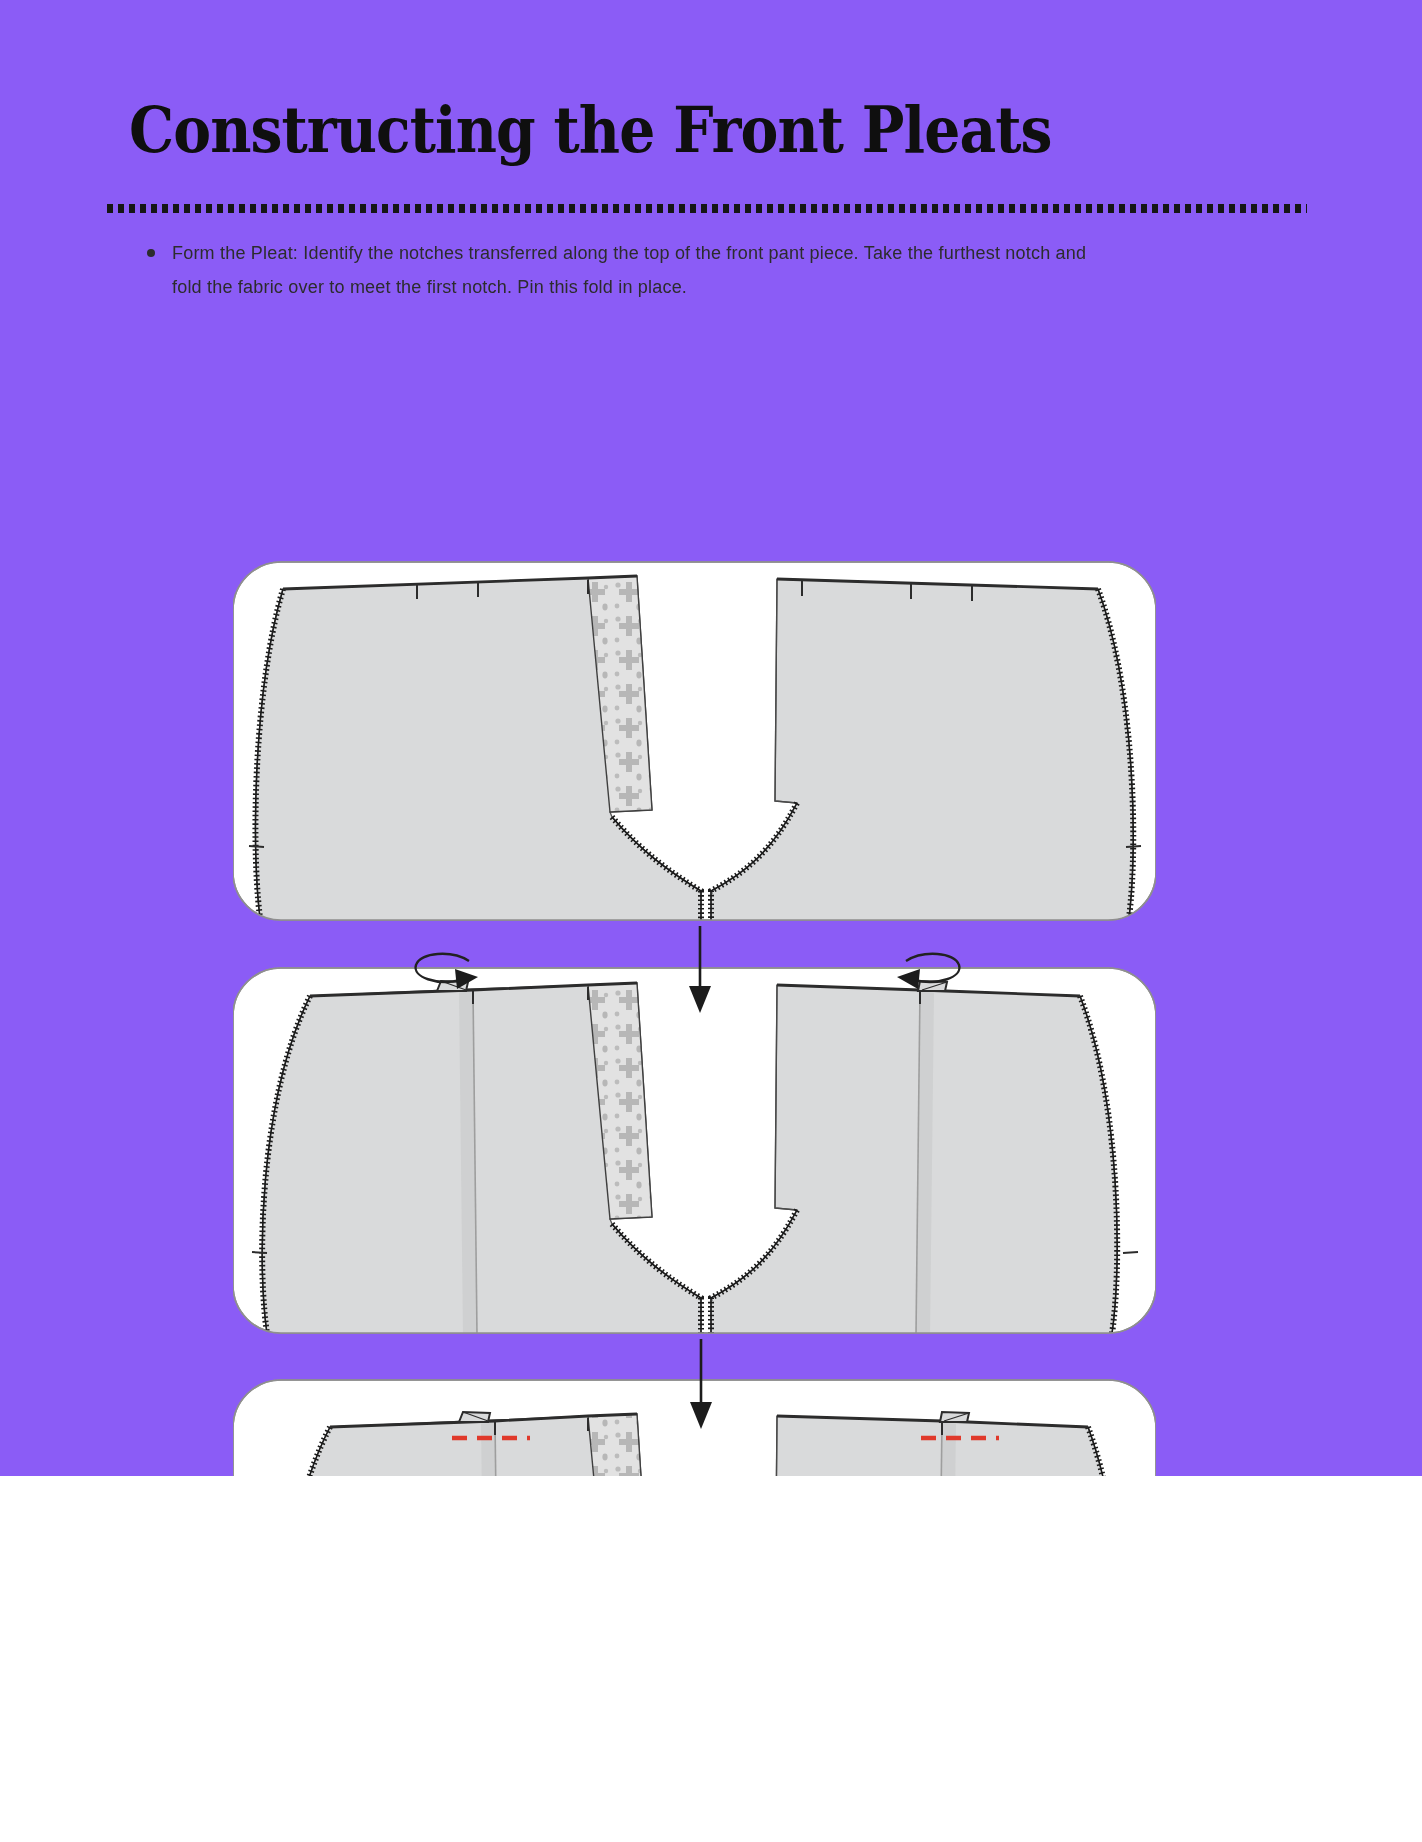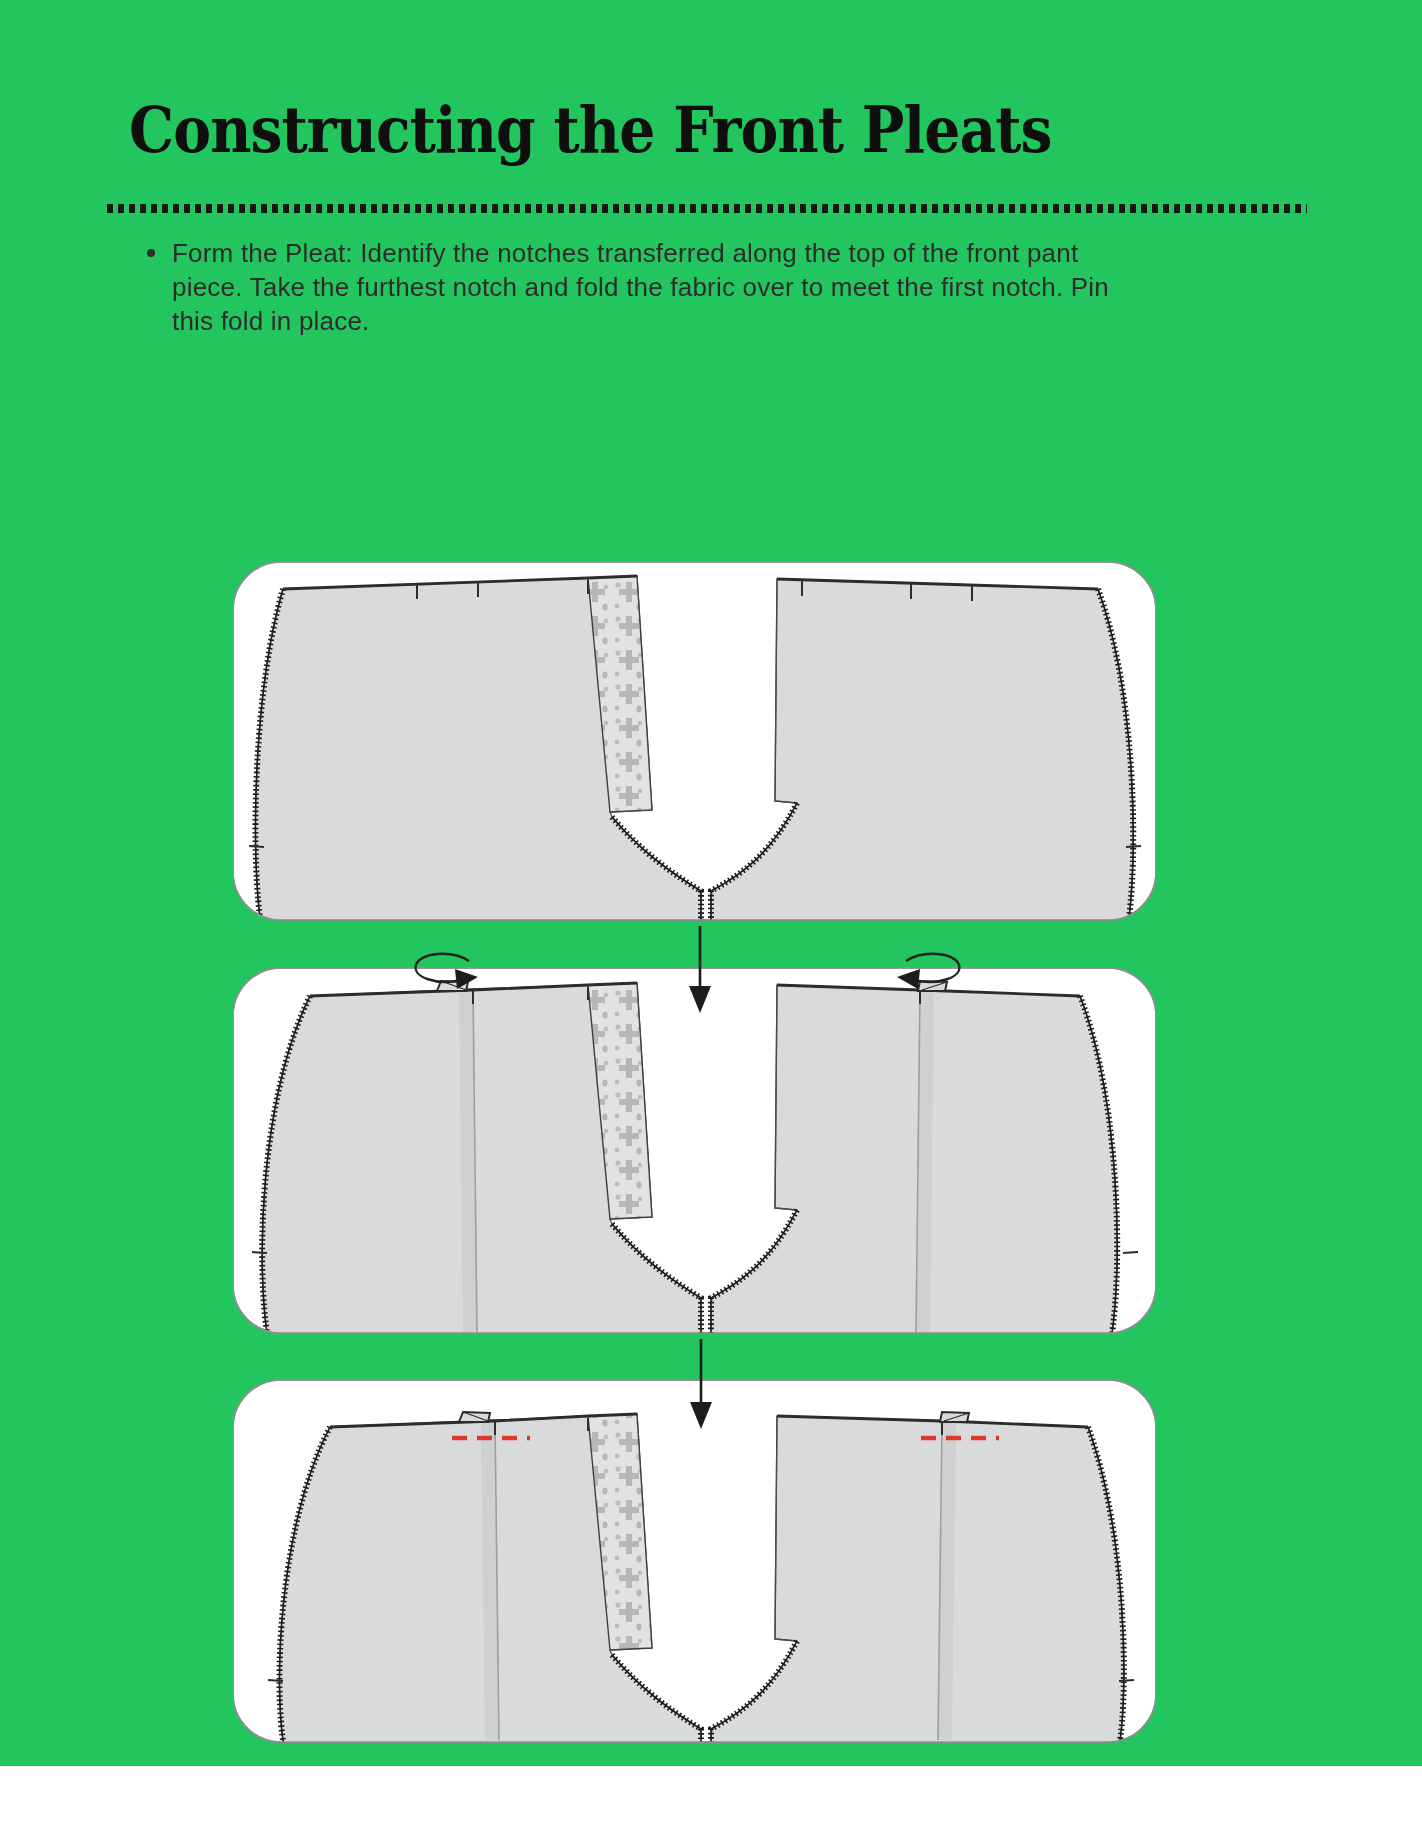--- a/index.html
+++ b/index.html
@@ -1,19 +1,19 @@
 <!DOCTYPE html>
 <html><head>
 <meta charset="utf-8">
 <style>
   html,body{margin:0;padding:0;background:#ffffff;}
   .page{
     position:relative;
-    width:1422px;height:1766px;
-    background:#22c55e;
+    width:1422px;height:1476px;
+    background:#8b5cf6;
     font-family:"Liberation Sans", sans-serif;
     overflow:hidden;
   }
   .title{
     position:absolute;left:129px;top:96px;margin:0;
     font-family:"DejaVu Serif", serif;
     font-weight:bold;
     font-size:63px;line-height:1.1;
     letter-spacing:-1px;
     color:#0f0f0f;
@@ -27,21 +27,21 @@
     background:repeating-linear-gradient(to right,#161616 0 6px,transparent 6px 11px);
   }
   .instructions{
     position:absolute;left:145px;top:236px;width:968px;
     margin:0;padding:0;list-style:none;
     color:#2c2c2c;
   }
   .instructions li{
     position:relative;
     padding-left:27px;
-    font-size:26px;line-height:34px;
+    font-size:18px;line-height:34px;
     letter-spacing:.2px;
     margin-bottom:30px;
   }
   .instructions li::before{
     content:"";
     position:absolute;left:2px;top:13px;
     width:8px;height:8px;border-radius:50%;
     background:#2c2c2c;
   }
   .figure{

